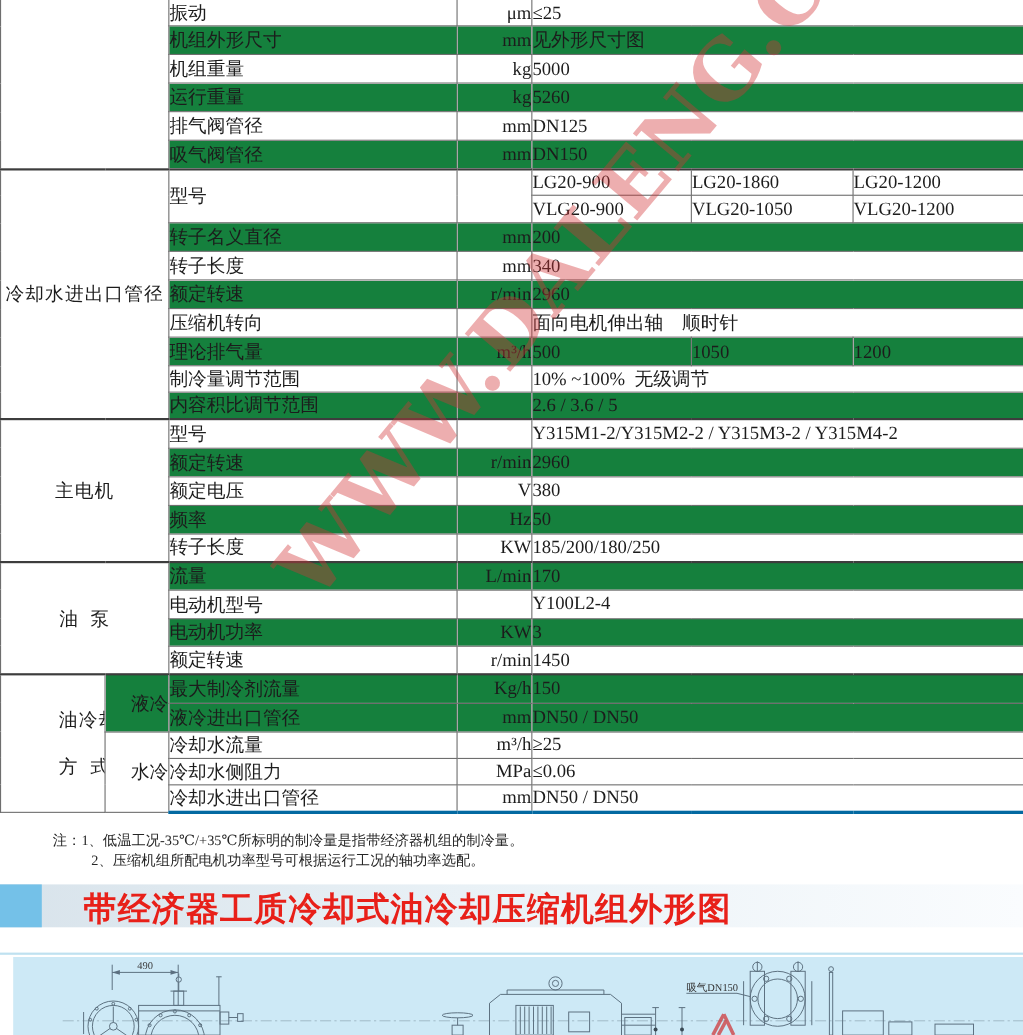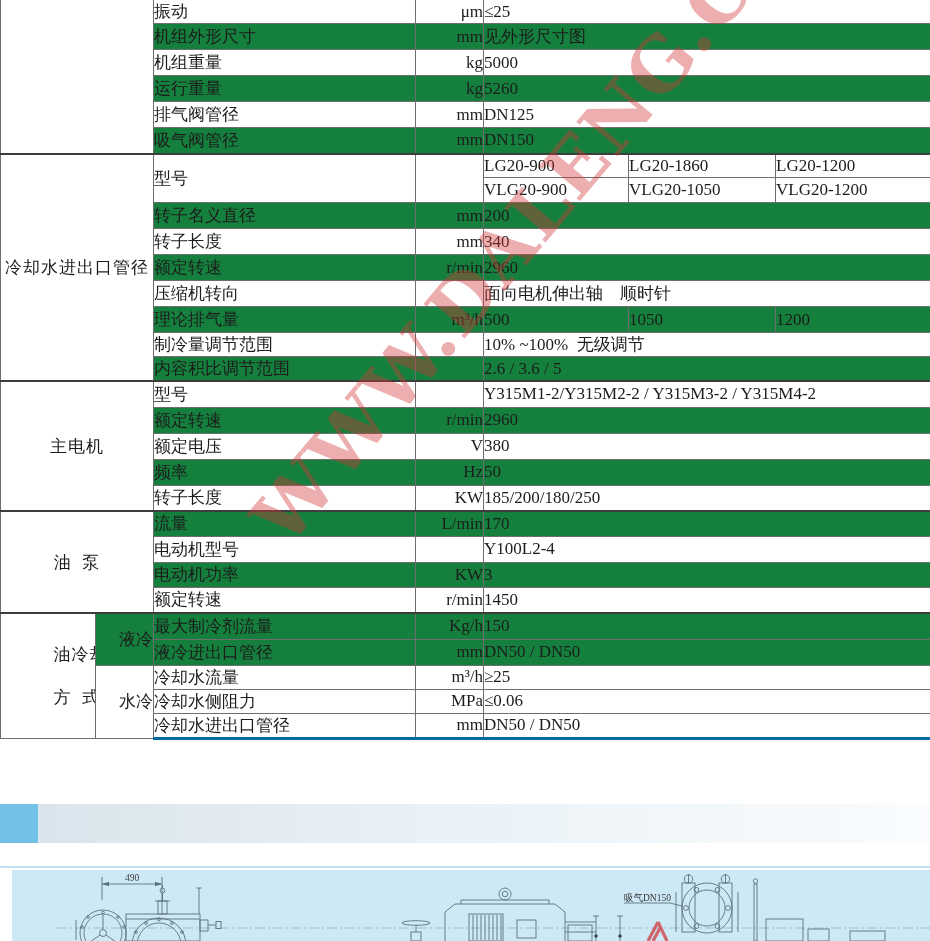--- a/index.html
+++ b/index.html
@@ -221,23 +221,30 @@
       <tr class="last h22">
         <td class="param">冷却水进出口管径</td>
         <td class="unit">mm</td>
         <td class="val" colspan="3">DN50 / DN50</td>
       </tr>
     </tbody>
   </table>
 
   <div class="watermark">WWW.DALENG.CC</div>
 
+  <div id="note1" class="note-line">
+    <span>注：</span><span>1、低温工况-35℃/+35℃所标明的制冷量是指带经济器机组的制冷量。</span>
+  </div>
+  <div id="note2" class="note-line">
+    <span>2、压缩机组所配电机功率型号可根据运行工况的轴功率选配。</span>
+  </div>
 
   <div class="title-bar"></div>
   <div class="title-square"></div>
+  <div class="title-text">带经济器工质冷却式油冷却压缩机组外形图</div>
 
   <div class="panel-strip"></div>
   <div class="drawing-panel">
     <svg width="930" height="71" viewBox="0 0 930 71">
 
       <line x1="45" y1="58" x2="920" y2="58" stroke="#93abb9" stroke-width="0.7" stroke-dasharray="10,3,2,3"></line>
       <g stroke="#5c7080" fill="none" stroke-width="0.9">
 
         <line x1="90" y1="7" x2="90" y2="30"></line>
         <line x1="150" y1="7" x2="150" y2="44"></line>

